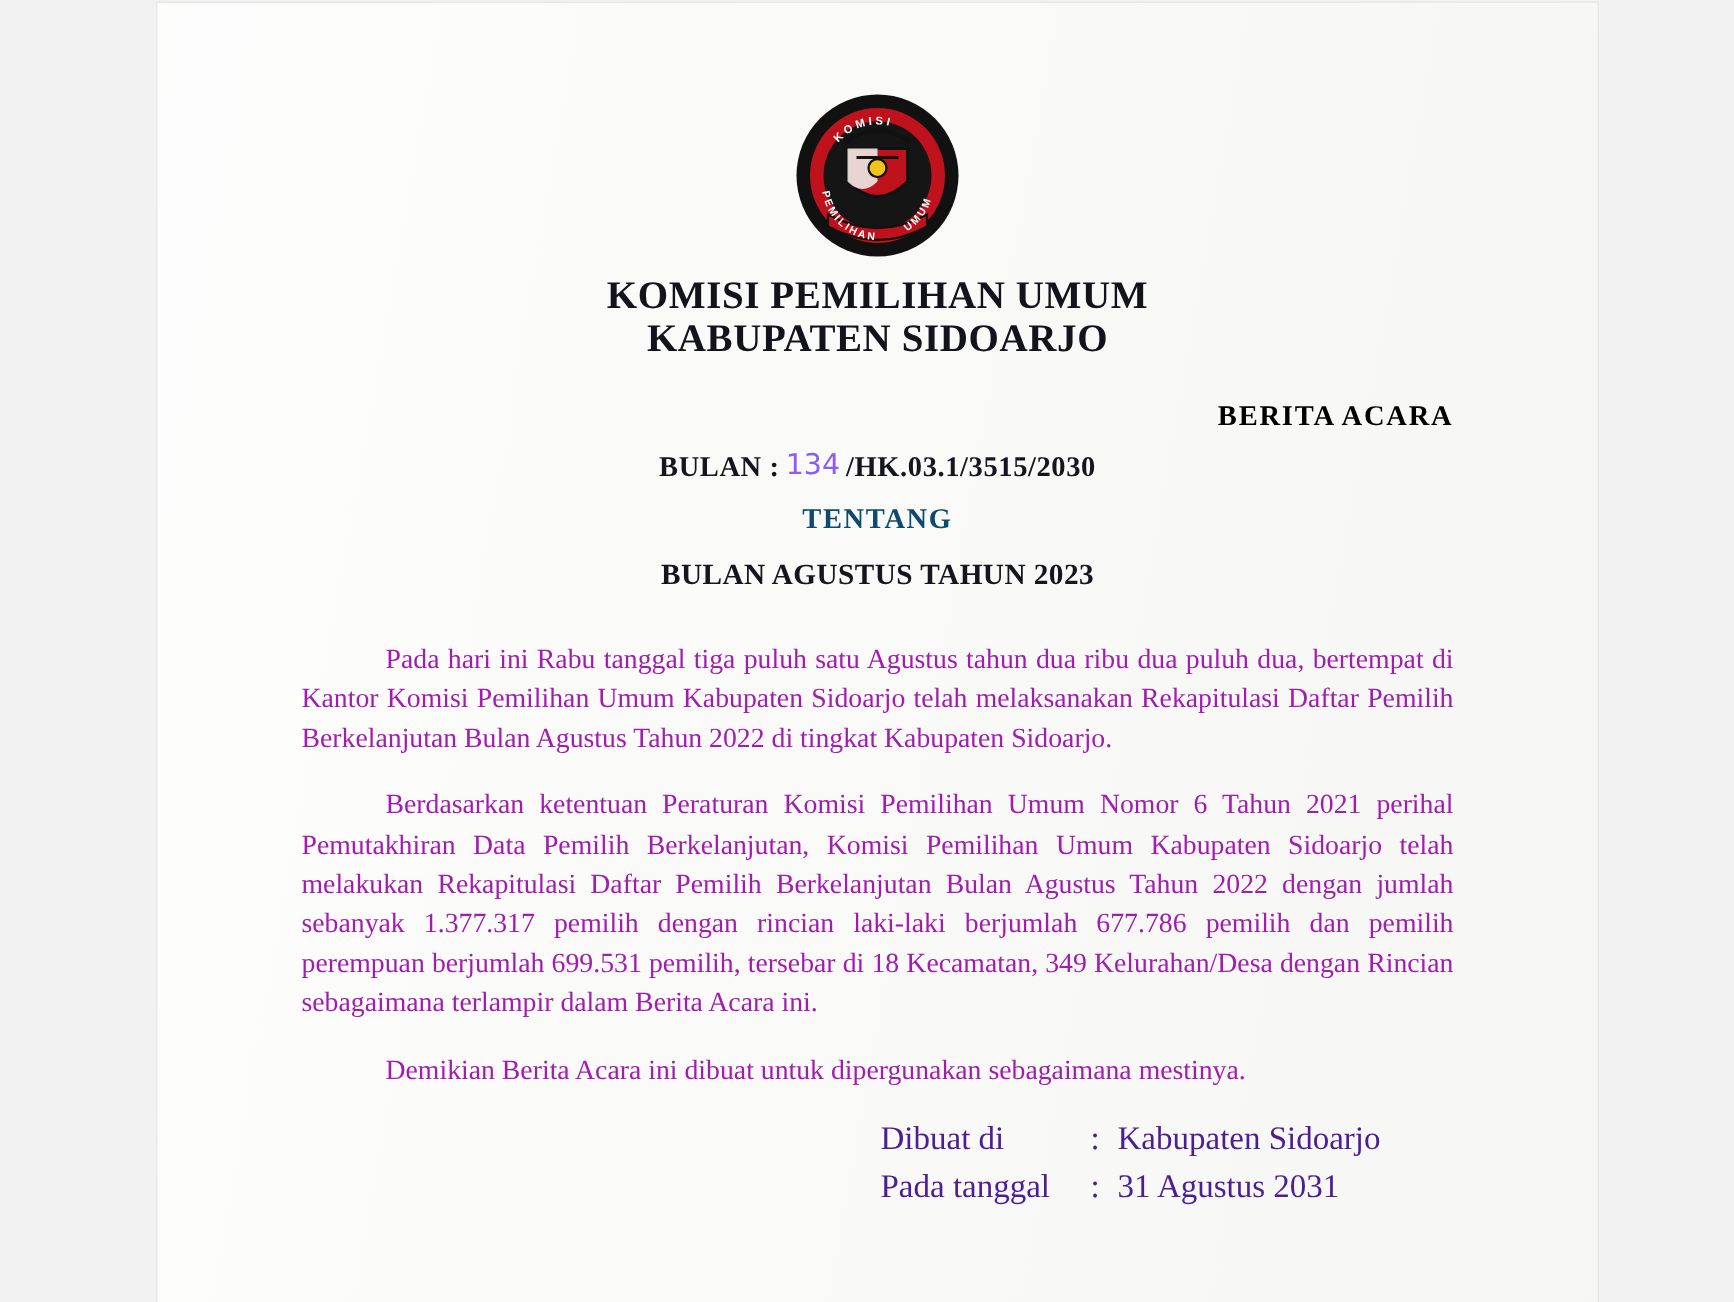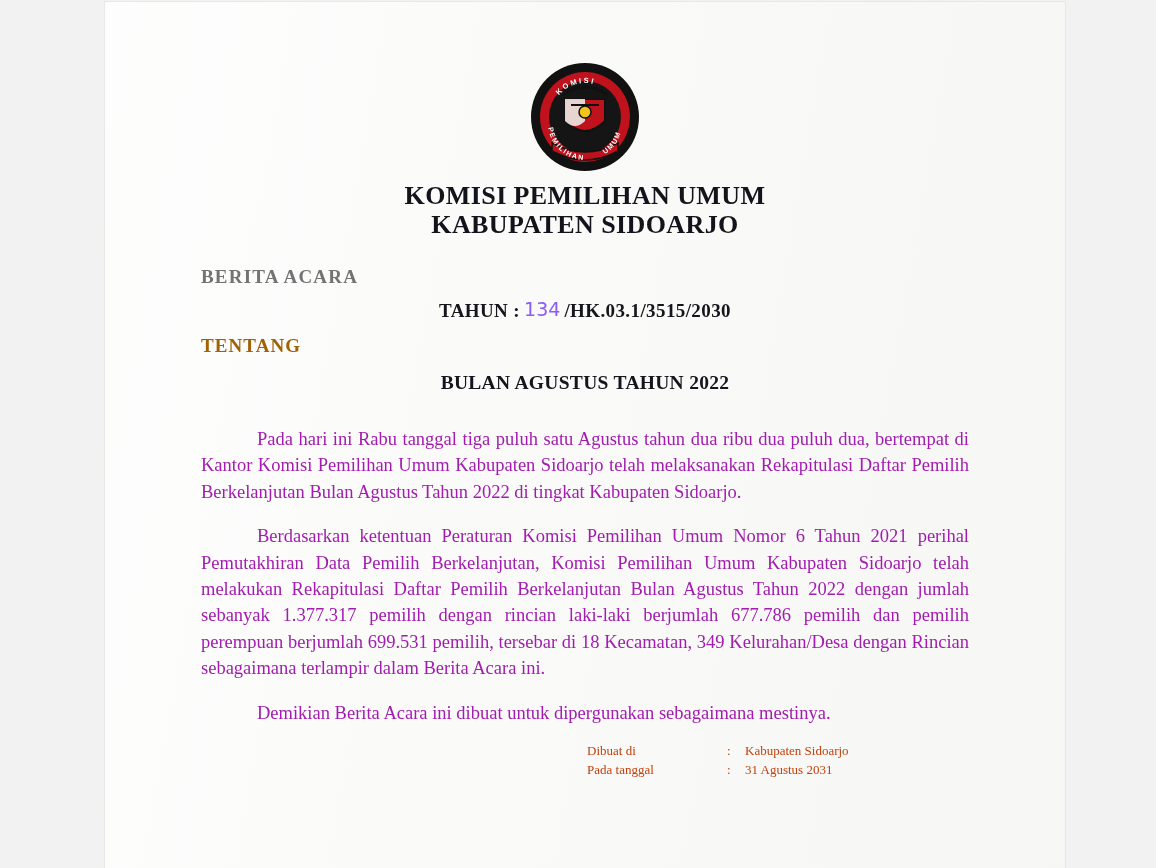--- a/index.html
+++ b/index.html
@@ -62,25 +62,25 @@
     font-weight: bold;
     font-size: 26px;
     letter-spacing: 0.4px;
     color: #13131c;
     line-height: 1.13;
   }
   .org-title .line2 {
     display: block;
   }
   .doc-type {
-    text-align: left;
+    text-align: right;
     font-weight: bold;
     font-size: 19px;
     letter-spacing: 1.2px;
-    color: #737373;
+    color: #000000;
     margin-top: 26px;
   }
   .nomor-line {
     text-align: center;
     font-weight: bold;
     font-size: 19px;
     letter-spacing: 0.4px;
     color: #15151d;
     margin-top: 11px;
     white-space: nowrap;
@@ -89,25 +89,25 @@
     font-family: "DejaVu Sans", sans-serif;
     font-weight: normal;
     font-size: 19px;
     color: #8b5cf6;
     padding: 0 4px;
     position: relative;
     top: -1px;
     letter-spacing: 0;
   }
   .tentang {
-    text-align: left;
+    text-align: center;
     font-weight: bold;
     font-size: 19px;
     letter-spacing: 1.1px;
-    color: #a16207;
+    color: #0c4a6e;
     margin-top: 13px;
   }
   .subject-1 {
     text-align: center;
     font-weight: bold;
     font-size: 19.5px;
     letter-spacing: 0.3px;
     color: #15151d;
     margin-top: 15px;
   }
@@ -131,23 +131,23 @@
   .body-text p {
     margin: 0 0 18px 0;
     text-indent: 56px;
   }
   .body-text p:last-child { margin-bottom: 16px; }
 
   
   .signature {
     margin-top: 12px;
     padding-left: 386px;
-    font-size: 13px;
+    font-size: 22px;
     line-height: 1.45;
-    color: #c2410c;
+    color: #4c1d95;
   }
   .sig-row {
     display: flex;
     white-space: nowrap;
   }
   .sig-label { width: 140px; }
   .sig-colon { width: 18px; }
   .sig-value { }
 </style>
 </head>
@@ -195,26 +195,26 @@
       </div>
 
       <div class="org-title">
         <span>KOMISI PEMILIHAN UMUM</span>
         <span class="line2">KABUPATEN SIDOARJO</span>
       </div>
 
       <div class="doc-type">BERITA ACARA</div>
 
       <div class="nomor-line">
-        <span>TAHUN :</span><span class="nomor-hand">134</span><span>/HK.03.1/3515/2030</span>
+        <span>BULAN :</span><span class="nomor-hand">134</span><span>/HK.03.1/3515/2030</span>
       </div>
 
       <div class="tentang">TENTANG</div>
 
-      <div class="subject-2">BULAN AGUSTUS TAHUN 2022</div>
+      <div class="subject-2">BULAN AGUSTUS TAHUN 2023</div>
 
       <div class="body-text">
         <p>Pada hari ini Rabu tanggal tiga puluh satu Agustus tahun dua ribu dua puluh dua, bertempat di Kantor Komisi Pemilihan Umum Kabupaten Sidoarjo telah melaksanakan Rekapitulasi Daftar Pemilih Berkelanjutan Bulan Agustus Tahun 2022 di tingkat Kabupaten Sidoarjo.</p>
         <p>Berdasarkan ketentuan Peraturan Komisi Pemilihan Umum Nomor 6 Tahun 2021 perihal Pemutakhiran Data Pemilih Berkelanjutan, Komisi Pemilihan Umum Kabupaten Sidoarjo telah melakukan Rekapitulasi Daftar Pemilih Berkelanjutan Bulan Agustus Tahun 2022 dengan jumlah sebanyak 1.377.317 pemilih dengan rincian laki-laki berjumlah 677.786   pemilih dan pemilih perempuan berjumlah 699.531      pemilih, tersebar di 18 Kecamatan, 349 Kelurahan/Desa dengan Rincian sebagaimana terlampir dalam Berita Acara ini.</p>
         <p>Demikian Berita Acara ini dibuat untuk dipergunakan sebagaimana mestinya.</p>
       </div>
 
       <div class="signature">
         <div class="sig-row">
           <span class="sig-label">Dibuat di</span>

